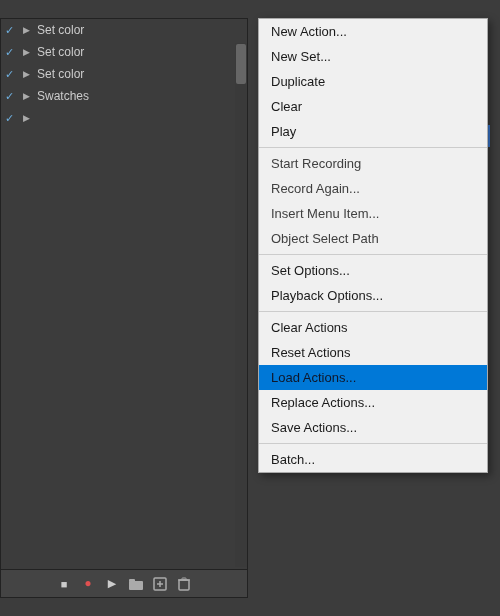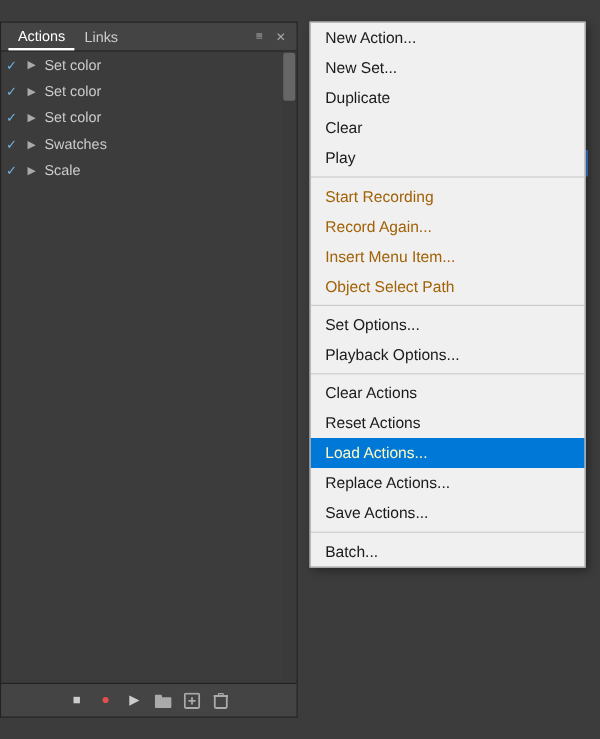--- a/index.html
+++ b/index.html
@@ -151,27 +151,27 @@
       padding: 5px 12px;
       color: #1a1a1a;
       font-size: 13px;
       cursor: pointer;
       display: flex;
       align-items: flex-end;
       min-height: 22px;
     }
 
     .menu-item.disabled {
-      color: #a16207;
+      color: #404040;
       cursor: default;
     }
 
     .menu-item.highlighted {
       background: #0078d7;
-      color: #fef9c3;
+      color: #0f172a;
     }
 
     .menu-divider {
       height: 1px;
       background: #ccc;
       margin: 3px 0;
     }
 
     
     .brand-badge {
@@ -201,32 +201,20 @@
 
     .brand-icon svg {
       width: 20px;
       height: 16px;
     }
   </style>
 </head>
 <body>
 
 <div class="actions-panel">
-  <div class="panel-header">
-    <div class="panel-tab active">
-      <span>Actions</span>
-    </div>
-    <div class="panel-tab">
-      <span>Links</span>
-    </div>
-    <div class="panel-controls">
-      <div class="panel-control-btn">≡</div>
-      <div class="panel-control-btn">✕</div>
-    </div>
-  </div>
 
   <div class="action-row">
     <span class="check">✓</span>
     <span class="arrow">▶</span>
     <span class="label">Set color</span>
   </div>
   <div class="action-row">
     <span class="check">✓</span>
     <span class="arrow">▶</span>
     <span class="label">Set color</span>
@@ -237,21 +225,20 @@
     <span class="label">Set color</span>
   </div>
   <div class="action-row">
     <span class="check">✓</span>
     <span class="arrow">▶</span>
     <span class="label">Swatches</span>
   </div>
   <div class="action-row">
     <span class="check">✓</span>
     <span class="arrow">▶</span>
-    <span class="label">Scale</span>
   </div>
 
   <div class="scrollbar-area">
     <div class="scrollbar-thumb"></div>
   </div>
 
   <div class="panel-toolbar">
     <div class="toolbar-btn">■</div>
     <div class="toolbar-btn" style="color:#e05050;">⏺</div>
     <div class="toolbar-btn">▶</div>

